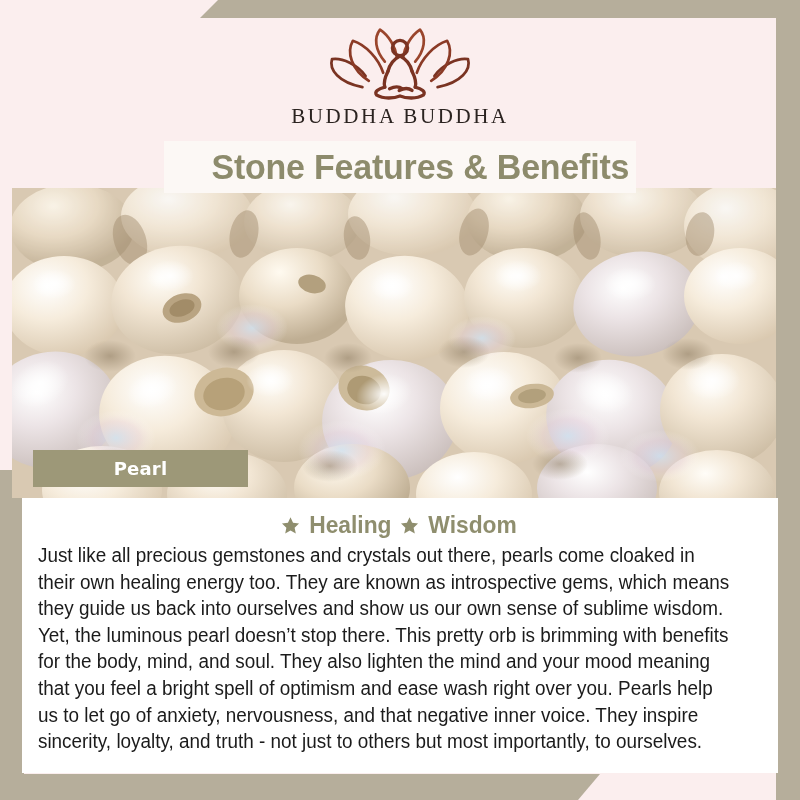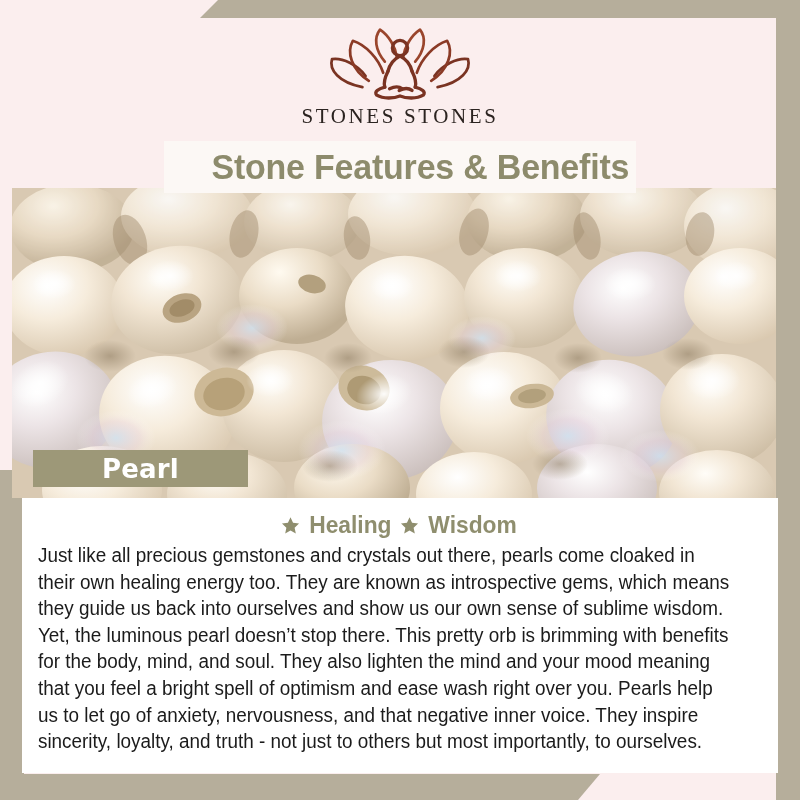--- a/index.html
+++ b/index.html
@@ -139,21 +139,21 @@
     width: 215px;
     height: 37px;
     background: #9d9878;
     z-index: 5;
     display: flex;
     align-items: center;
     justify-content: center;
   }
   .stone-label-text {
     color: #ffffff;
-    font-size: 26px;
+    font-size: 18px;
     font-weight: bold;
     letter-spacing: 0.2px;
     font-family: "DejaVu Sans", sans-serif;
   }
 
   
   .content {
     position: absolute;
     left: 22px;
     top: 498px;
@@ -240,21 +240,21 @@
 
         <path d="M90 64 C86 72 84 78 86 84"></path>
         <path d="M120 64 C124 72 126 78 124 84"></path>
 
         <path d="M86 84 C78 86 72 90 76 94 C84 99 98 98 105 95 C112 98 126 99 134 94 C138 90 132 86 124 84"></path>
 
         <path d="M92 86 C98 83 104 83 108 86"></path>
         <path d="M104 88 C110 85 116 85 120 88"></path>
       </g>
     </svg>
-    <div class="logo-wordmark">STONES STONES</div>
+    <div class="logo-wordmark">BUDDHA BUDDHA</div>
   </div>
 
   <div class="title-banner">
     <div class="title-text">Stone Features &amp; Benefits</div>
   </div>
 
   <div class="photo-wrap">
     <svg class="photo-svg" viewBox="0 0 764 310" preserveAspectRatio="xMidYMid slice" aria-hidden="true">
       <defs>
         <radialGradient id="pA" cx="36%" cy="30%" r="75%">

